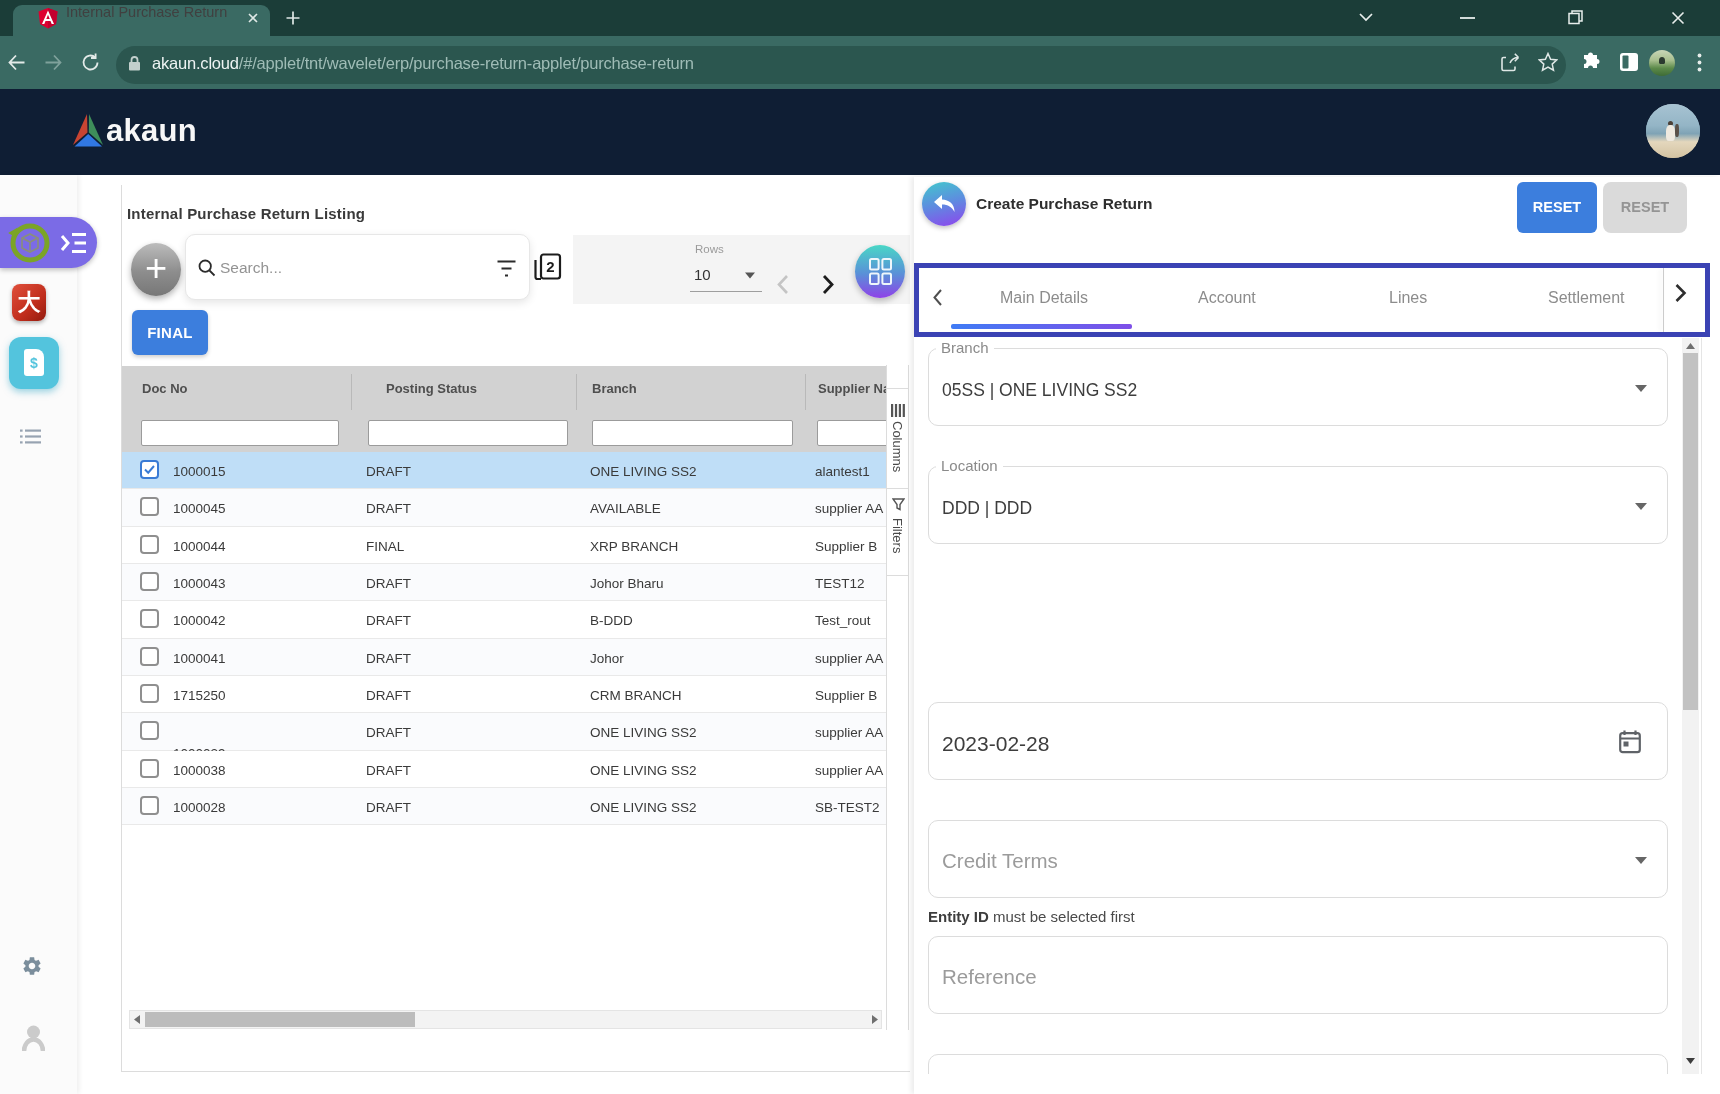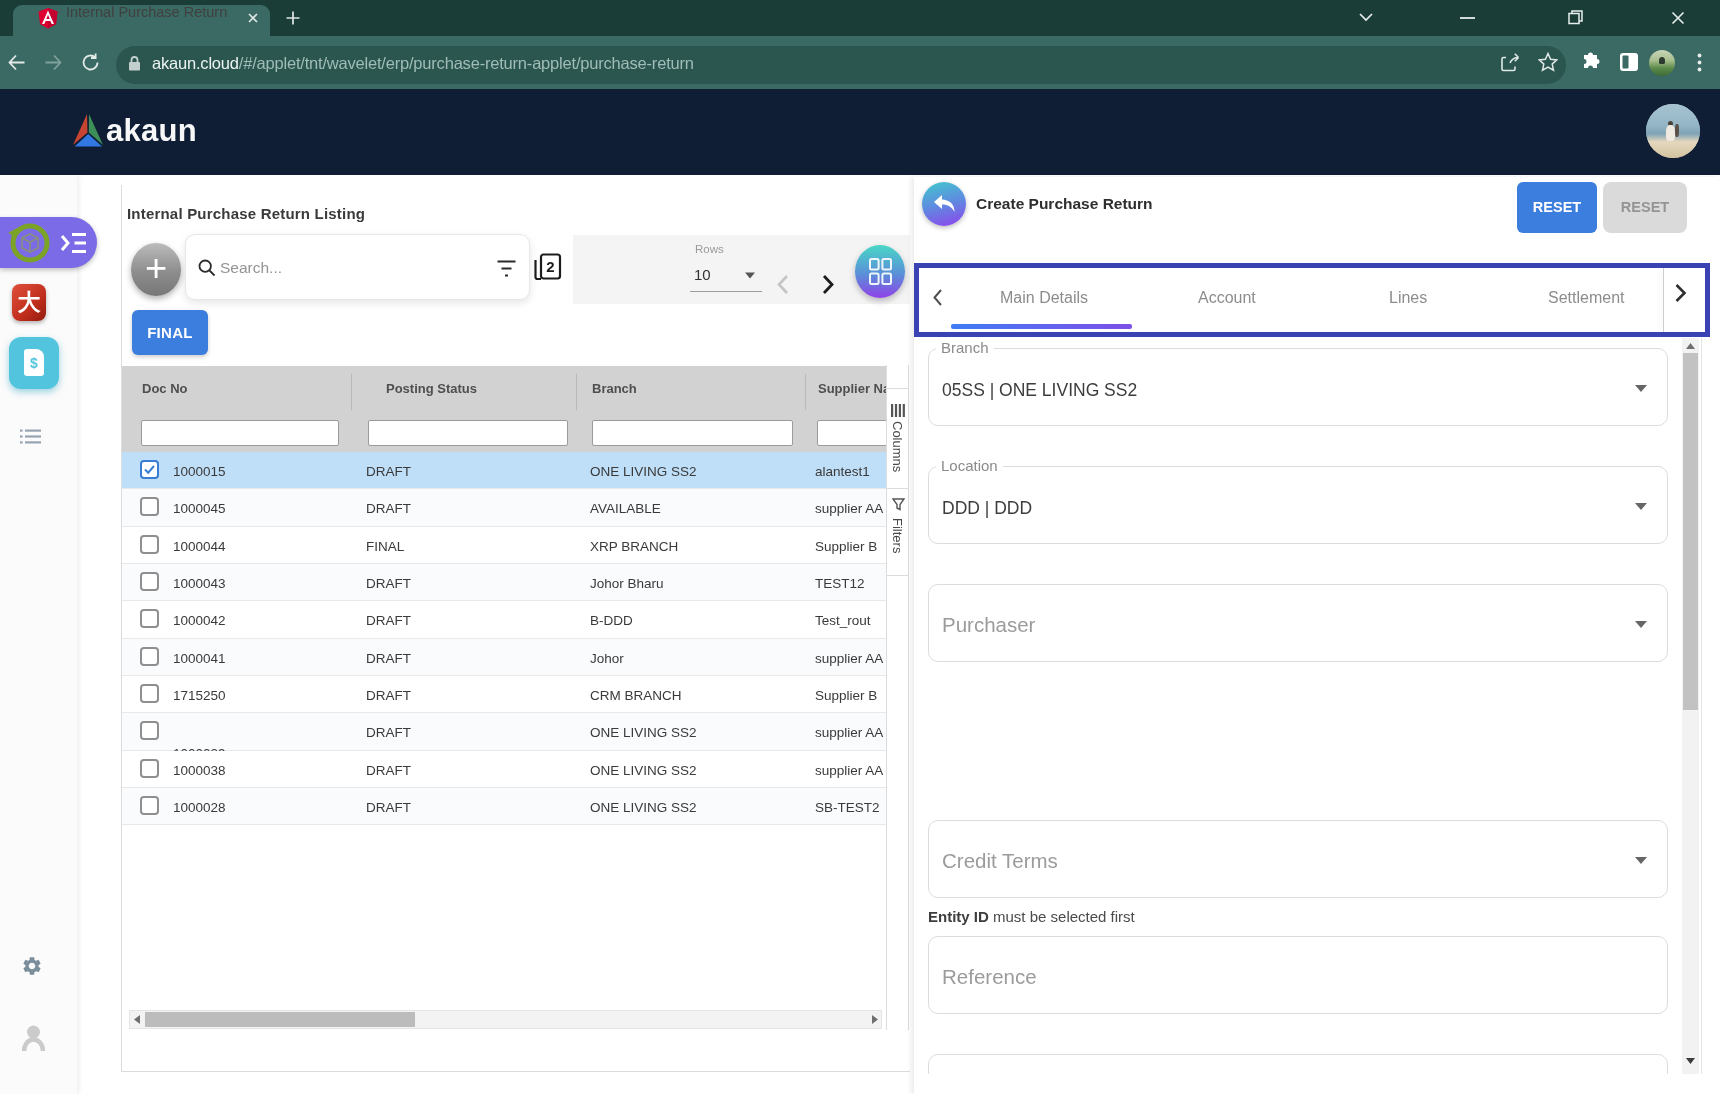--- a/index.html
+++ b/index.html
@@ -402,24 +402,29 @@
   <div class="ffield" style="top:10px;">
       <div class="flabel">Branch</div>
       <div class="fval">05SS | ONE LIVING SS2</div>
       <div class="darr"></div>
     </div>
   <div class="ffield" style="top:128px;">
       <div class="flabel">Location</div>
       <div class="fval">DDD | DDD</div>
       <div class="darr"></div>
     </div>
-  <div class="ffield" style="top:246px;">
-      <div class="fph">Purchaser</div>
-      <div class="darr"></div>
-    </div>
+  <div class="ffield" style="top:364px;">
+      <div class="fval" style="font-size:21px; top:29px;">2023-02-28</div>
+    <svg style="position:absolute; right:26px; top:27px;" width="22" height="24" viewBox="0 0 22 24">
+      <rect x="1.2" y="3.2" width="19.6" height="19" rx="2.5" fill="none" stroke="#5f6368" stroke-width="2.2"></rect>
+      <path d="M5.5 0.5 V5 M16.5 0.5 V5" stroke="#5f6368" stroke-width="2.2"></path>
+      <path d="M1.5 8.5 H20.5" stroke="#5f6368" stroke-width="2"></path>
+      <rect x="4.5" y="11.5" width="5" height="5" fill="#5f6368"></rect>
+    </svg>
+  </div>
   <div class="ffield" style="top:482px;">
       <div class="fph">Credit Terms</div>
       <div class="darr"></div>
     </div>
   <div class="abs" style="left:14px; top:570px; font-size:15px; color:#4a4a4a;"><b style="color:#3d3d3d;">Entity ID</b> must be selected first</div>
   <div class="ffield" style="top:598px;">
       <div class="fph">Reference</div>
     </div>
   <div class="ffield" style="top:716px; height:60px;"></div>
 </div>

